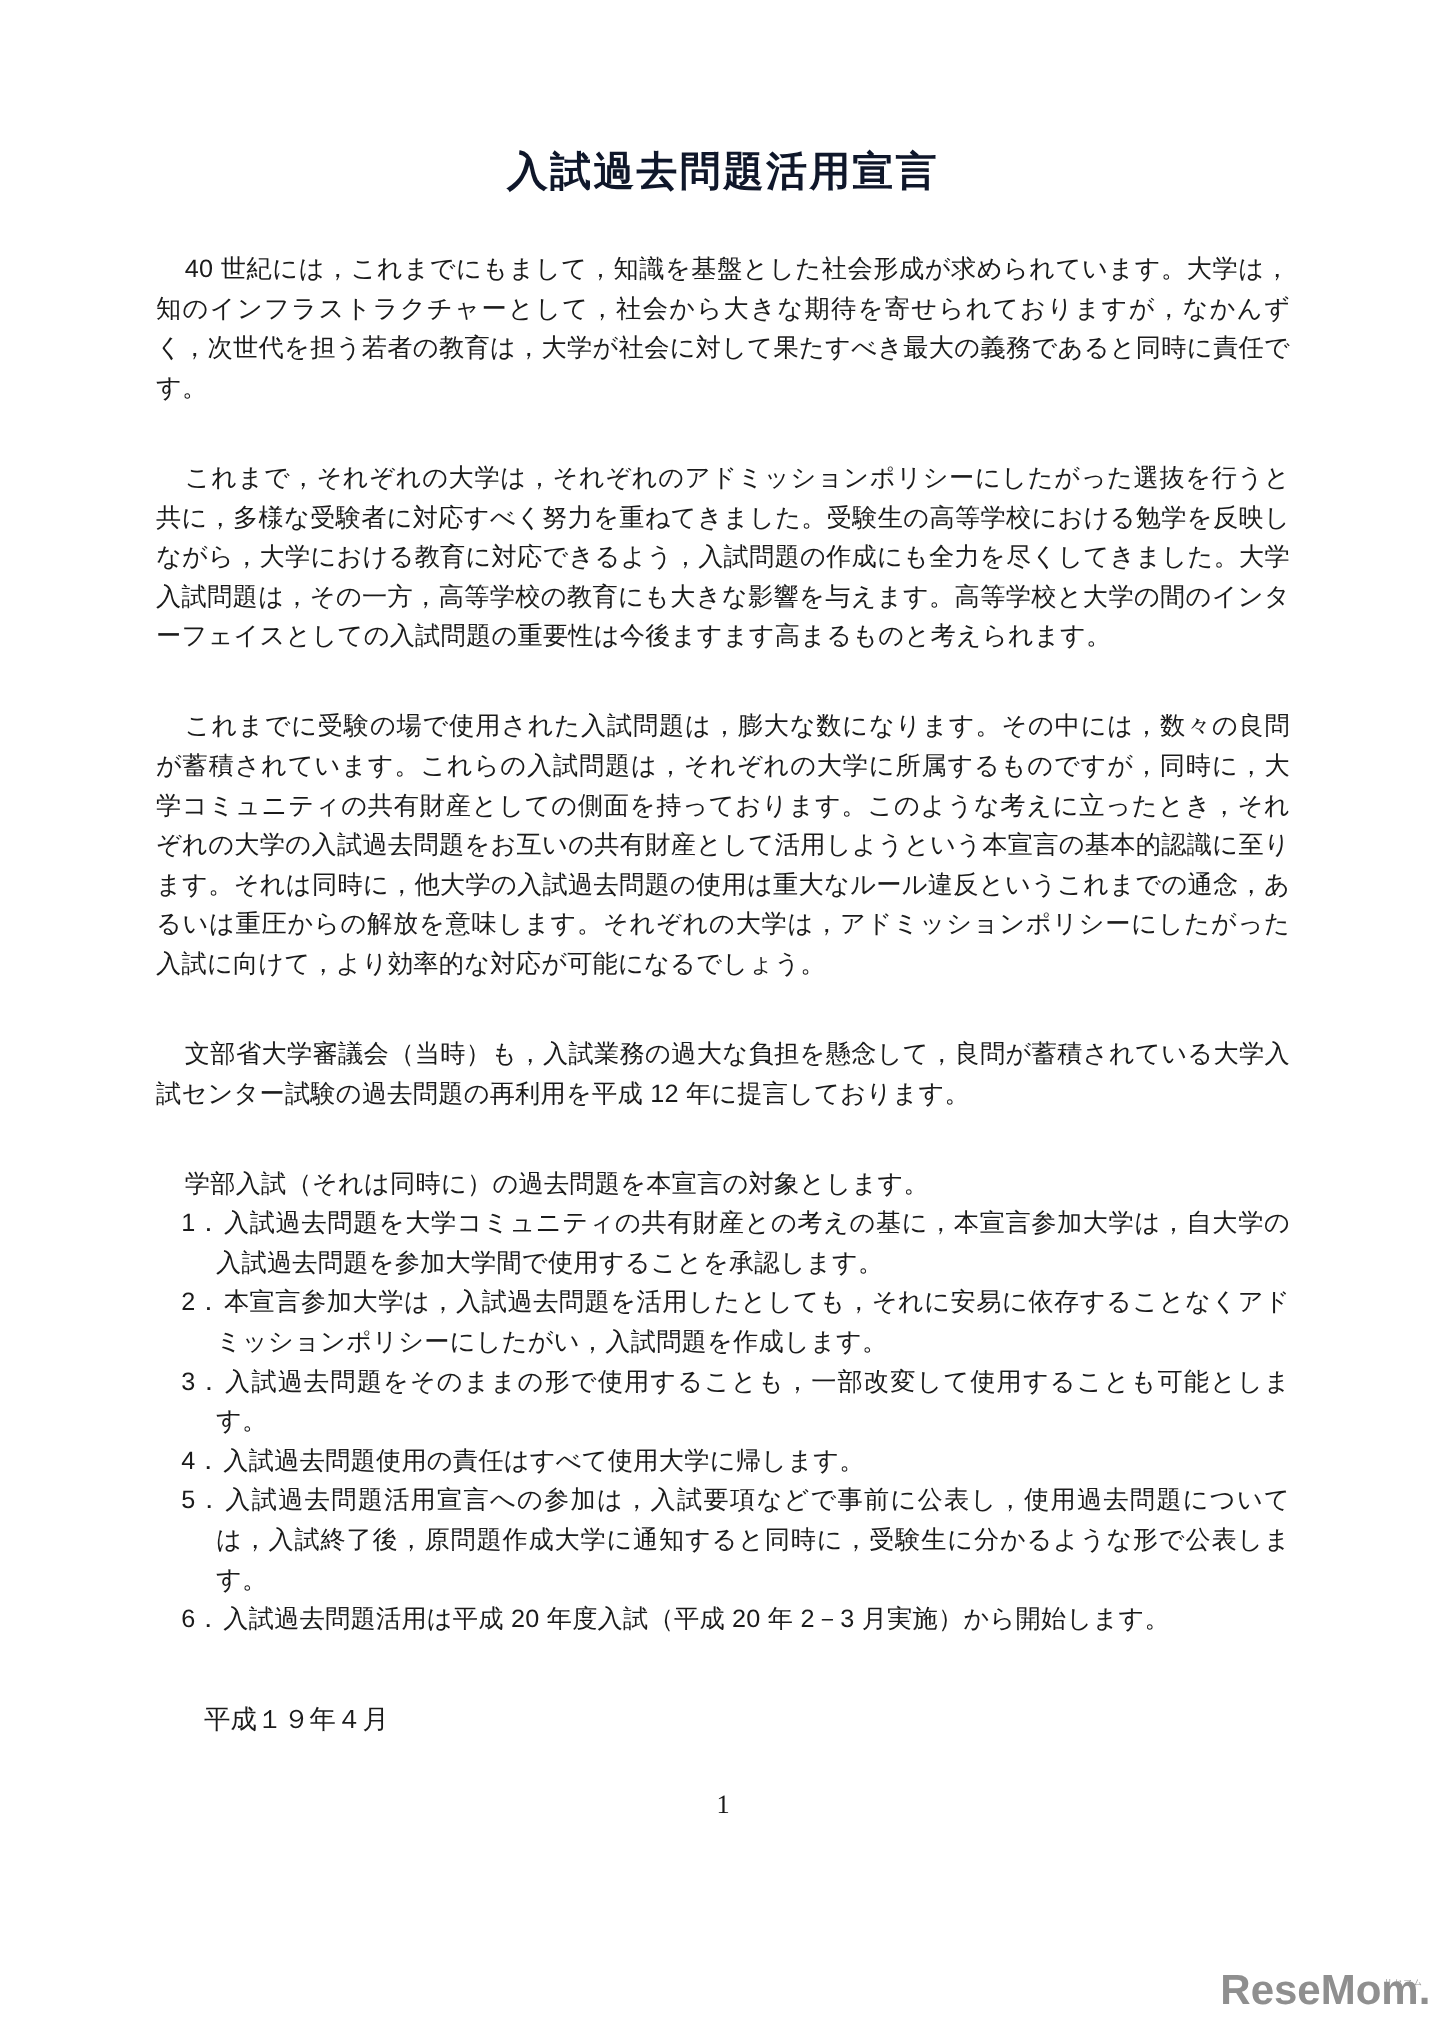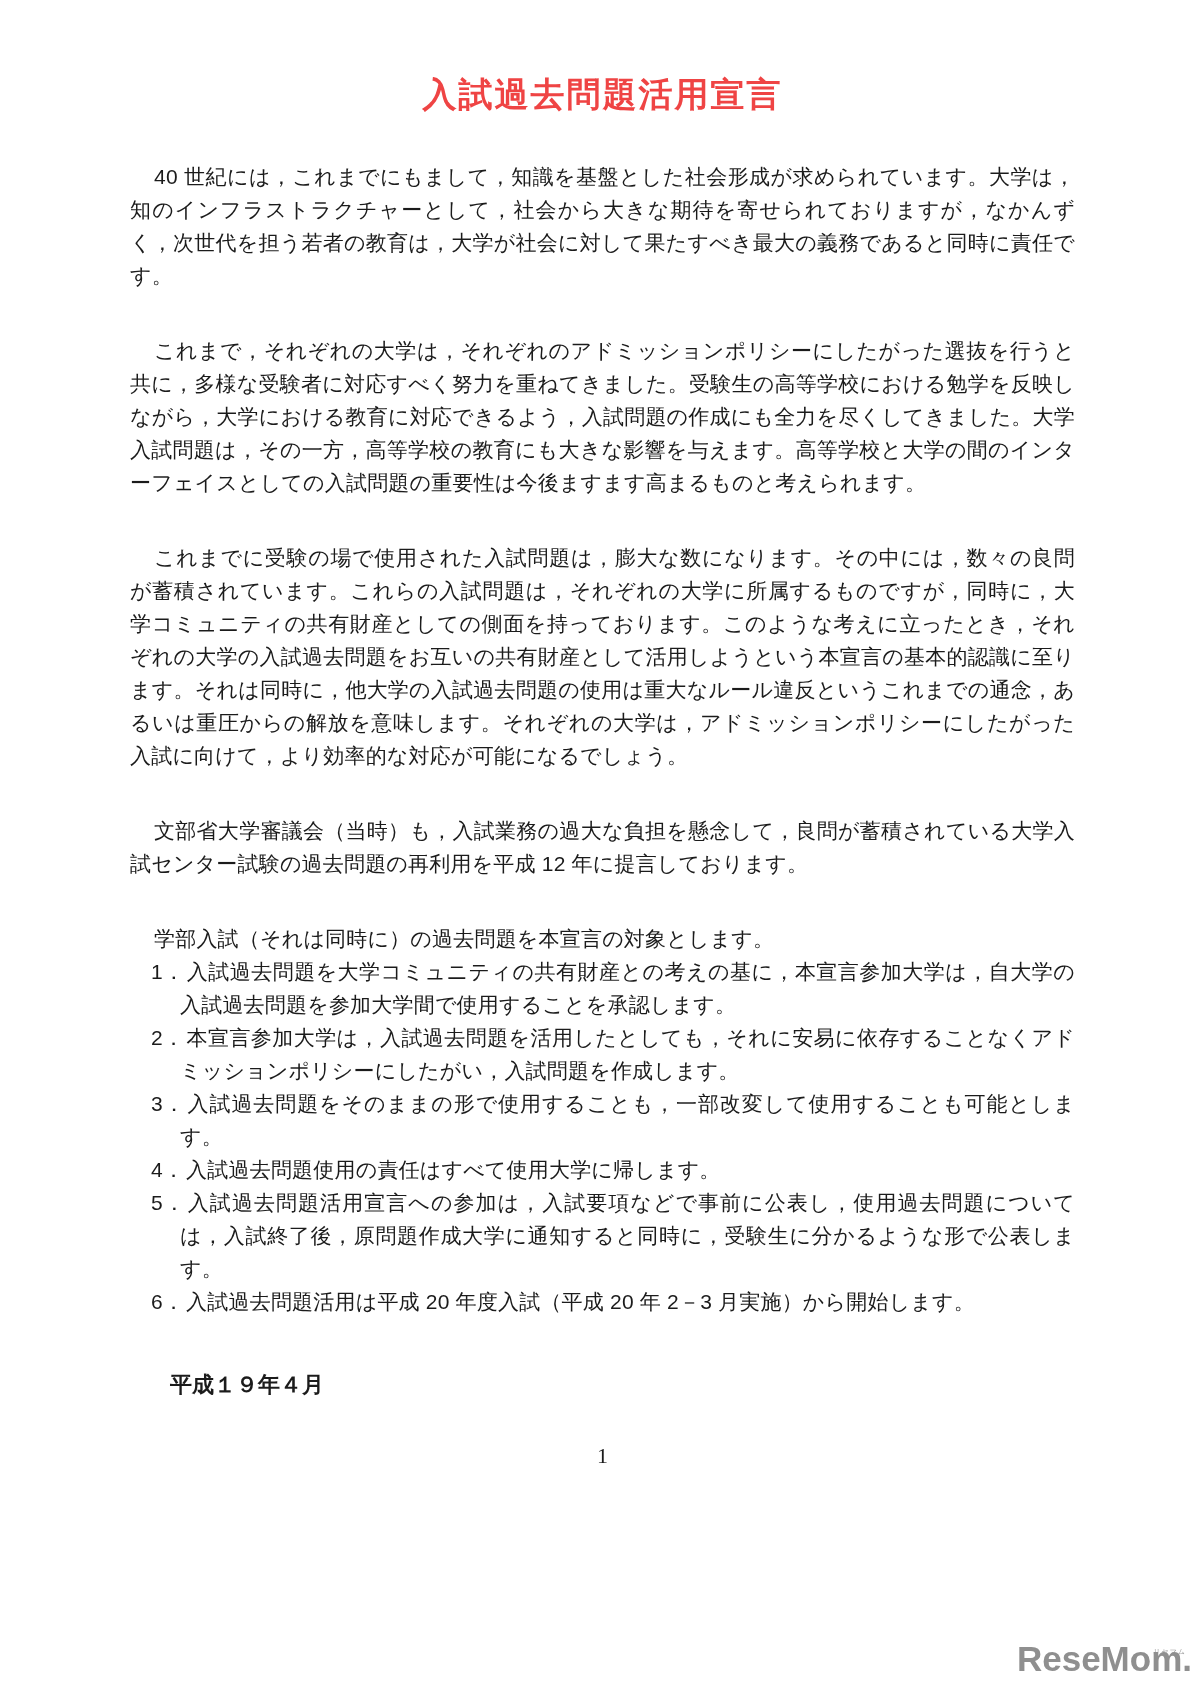--- a/index.html
+++ b/index.html
@@ -13,26 +13,26 @@
     color: #1b1b1b;
   }
   .content {
     position: absolute;
     left: 130px;
     top: 0;
     width: 945px;
   }
   .title {
     margin: 0;
-    padding-top: 72px;
+    padding-top: 120px;
     text-align: center;
     font-size: 34px;
     font-weight: bold;
     letter-spacing: 2px;
-    color: #ef4444;
+    color: #0f172a;
   }
   .para {
     margin: 42px 0 0 0;
     font-size: 21px;
     line-height: 33px;
     text-align: justify;
     letter-spacing: 0.2px;
   }
   .para.cont { margin-top: 0; }
   .indent { text-indent: 24px; }
@@ -45,21 +45,20 @@
     line-height: 33px;
     text-align: justify;
     letter-spacing: 0.2px;
   }
   .item .num { margin-right: 2px; }
   .date-line {
     margin: 50px 0 0 0;
     padding-left: 40px;
     font-size: 22px;
     line-height: 33px;
-    font-weight: bold;
   }
   .page-num {
     margin: 42px 0 0 0;
     text-align: center;
     font-family: "Liberation Serif", serif;
     font-size: 22px;
   }
   .logo {
     position: absolute;
     right: 6px;

